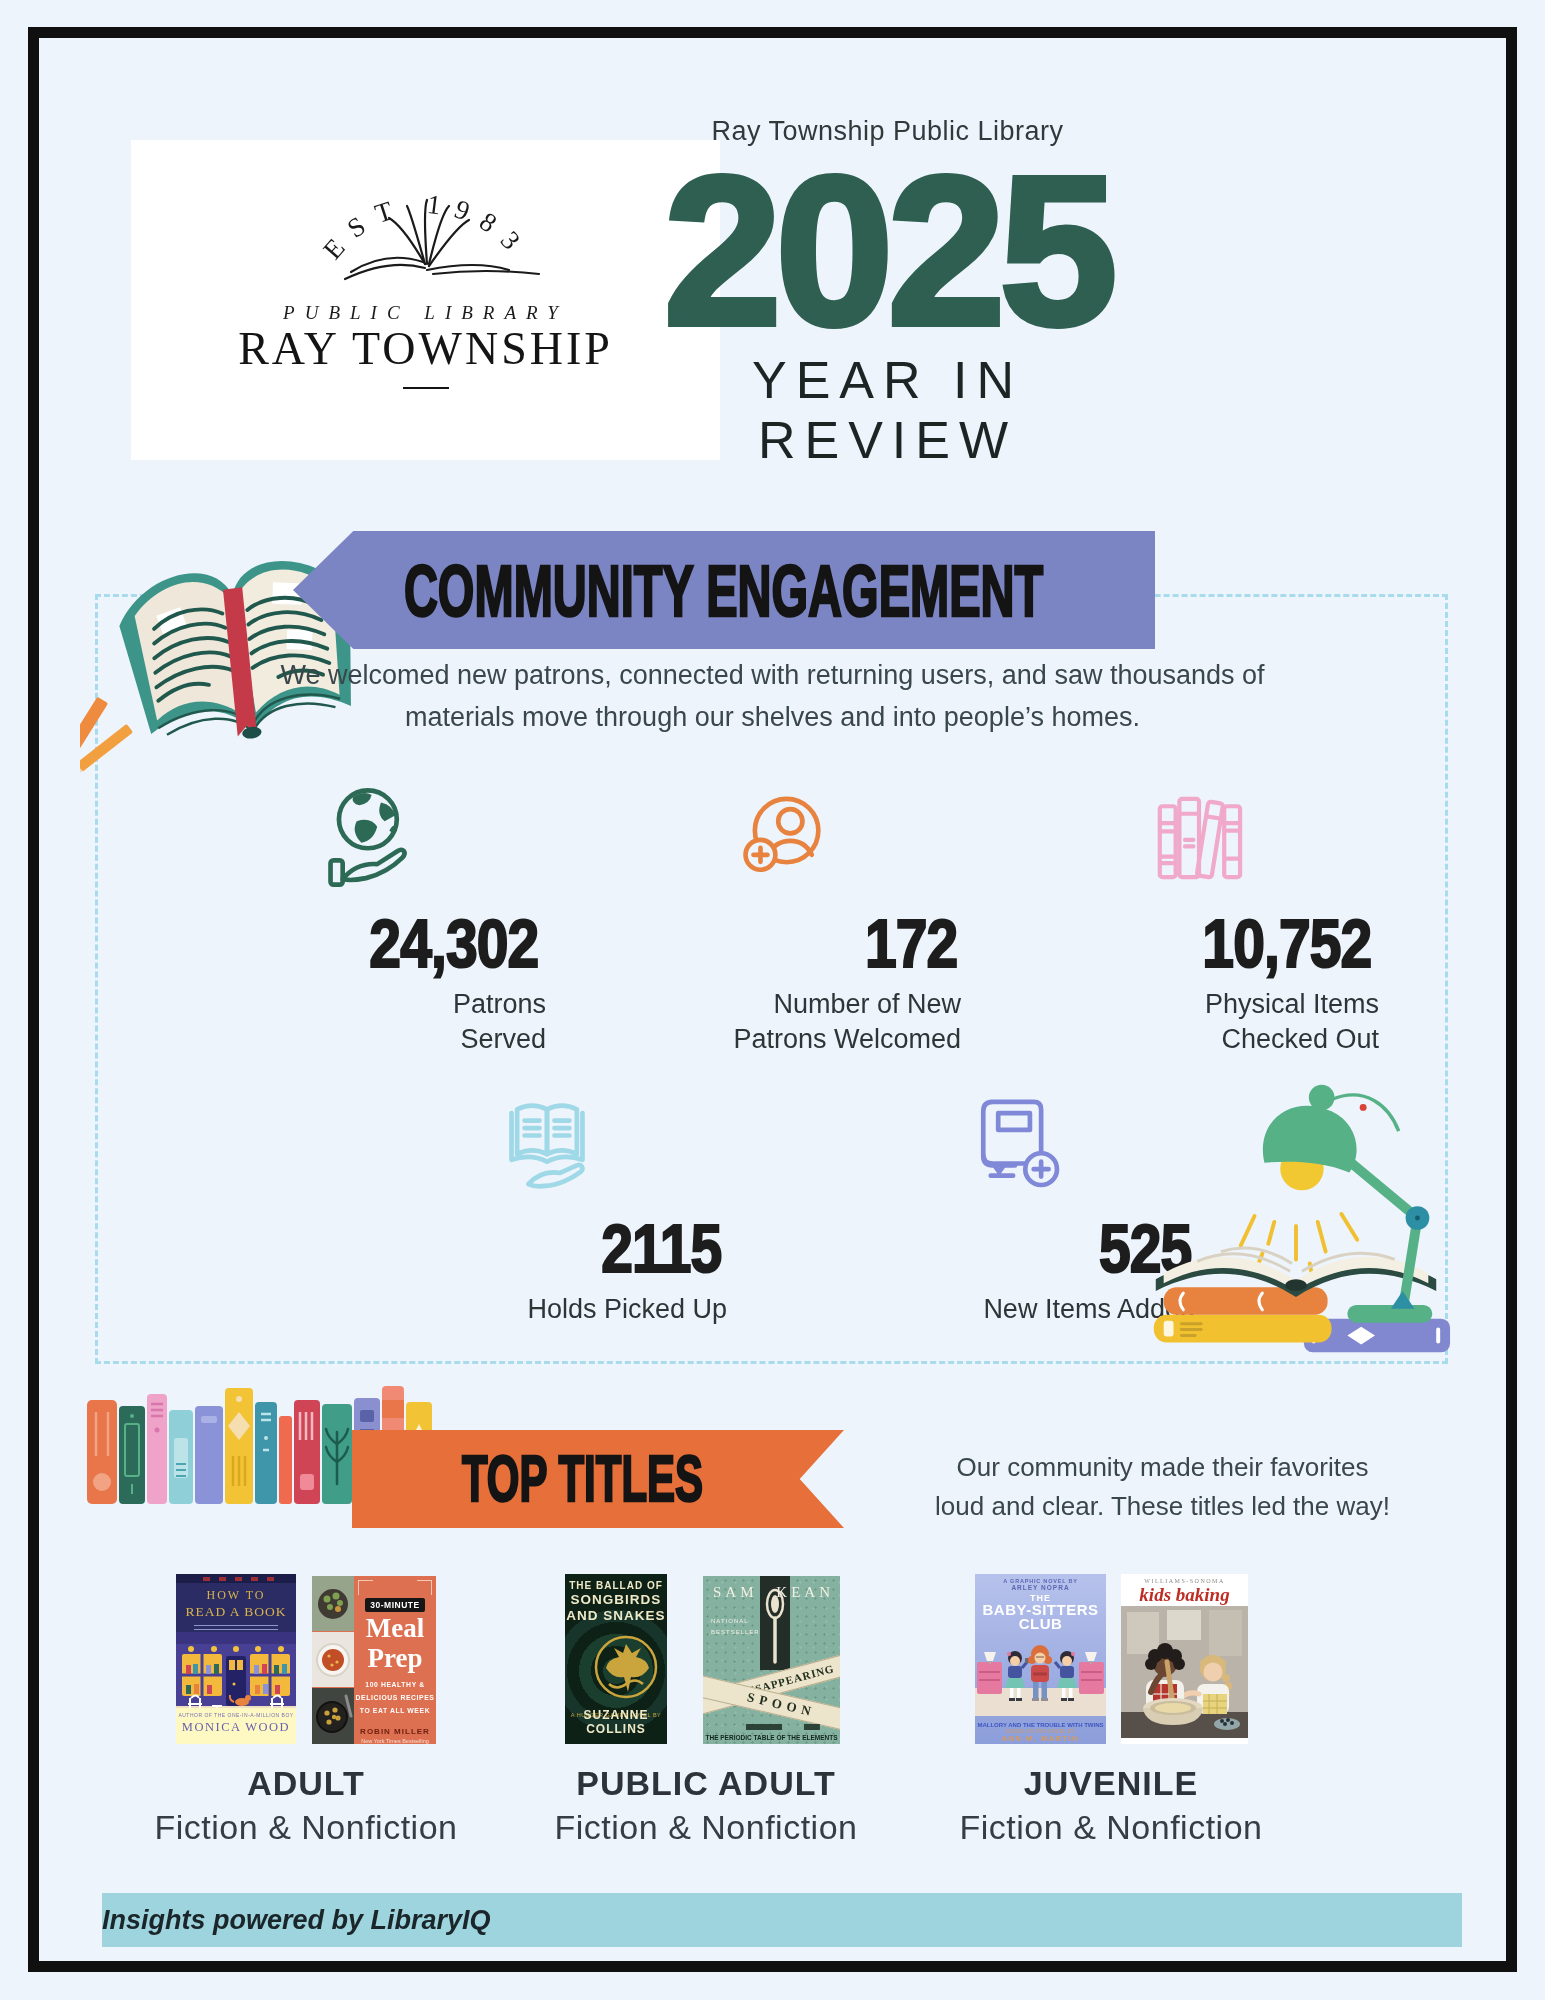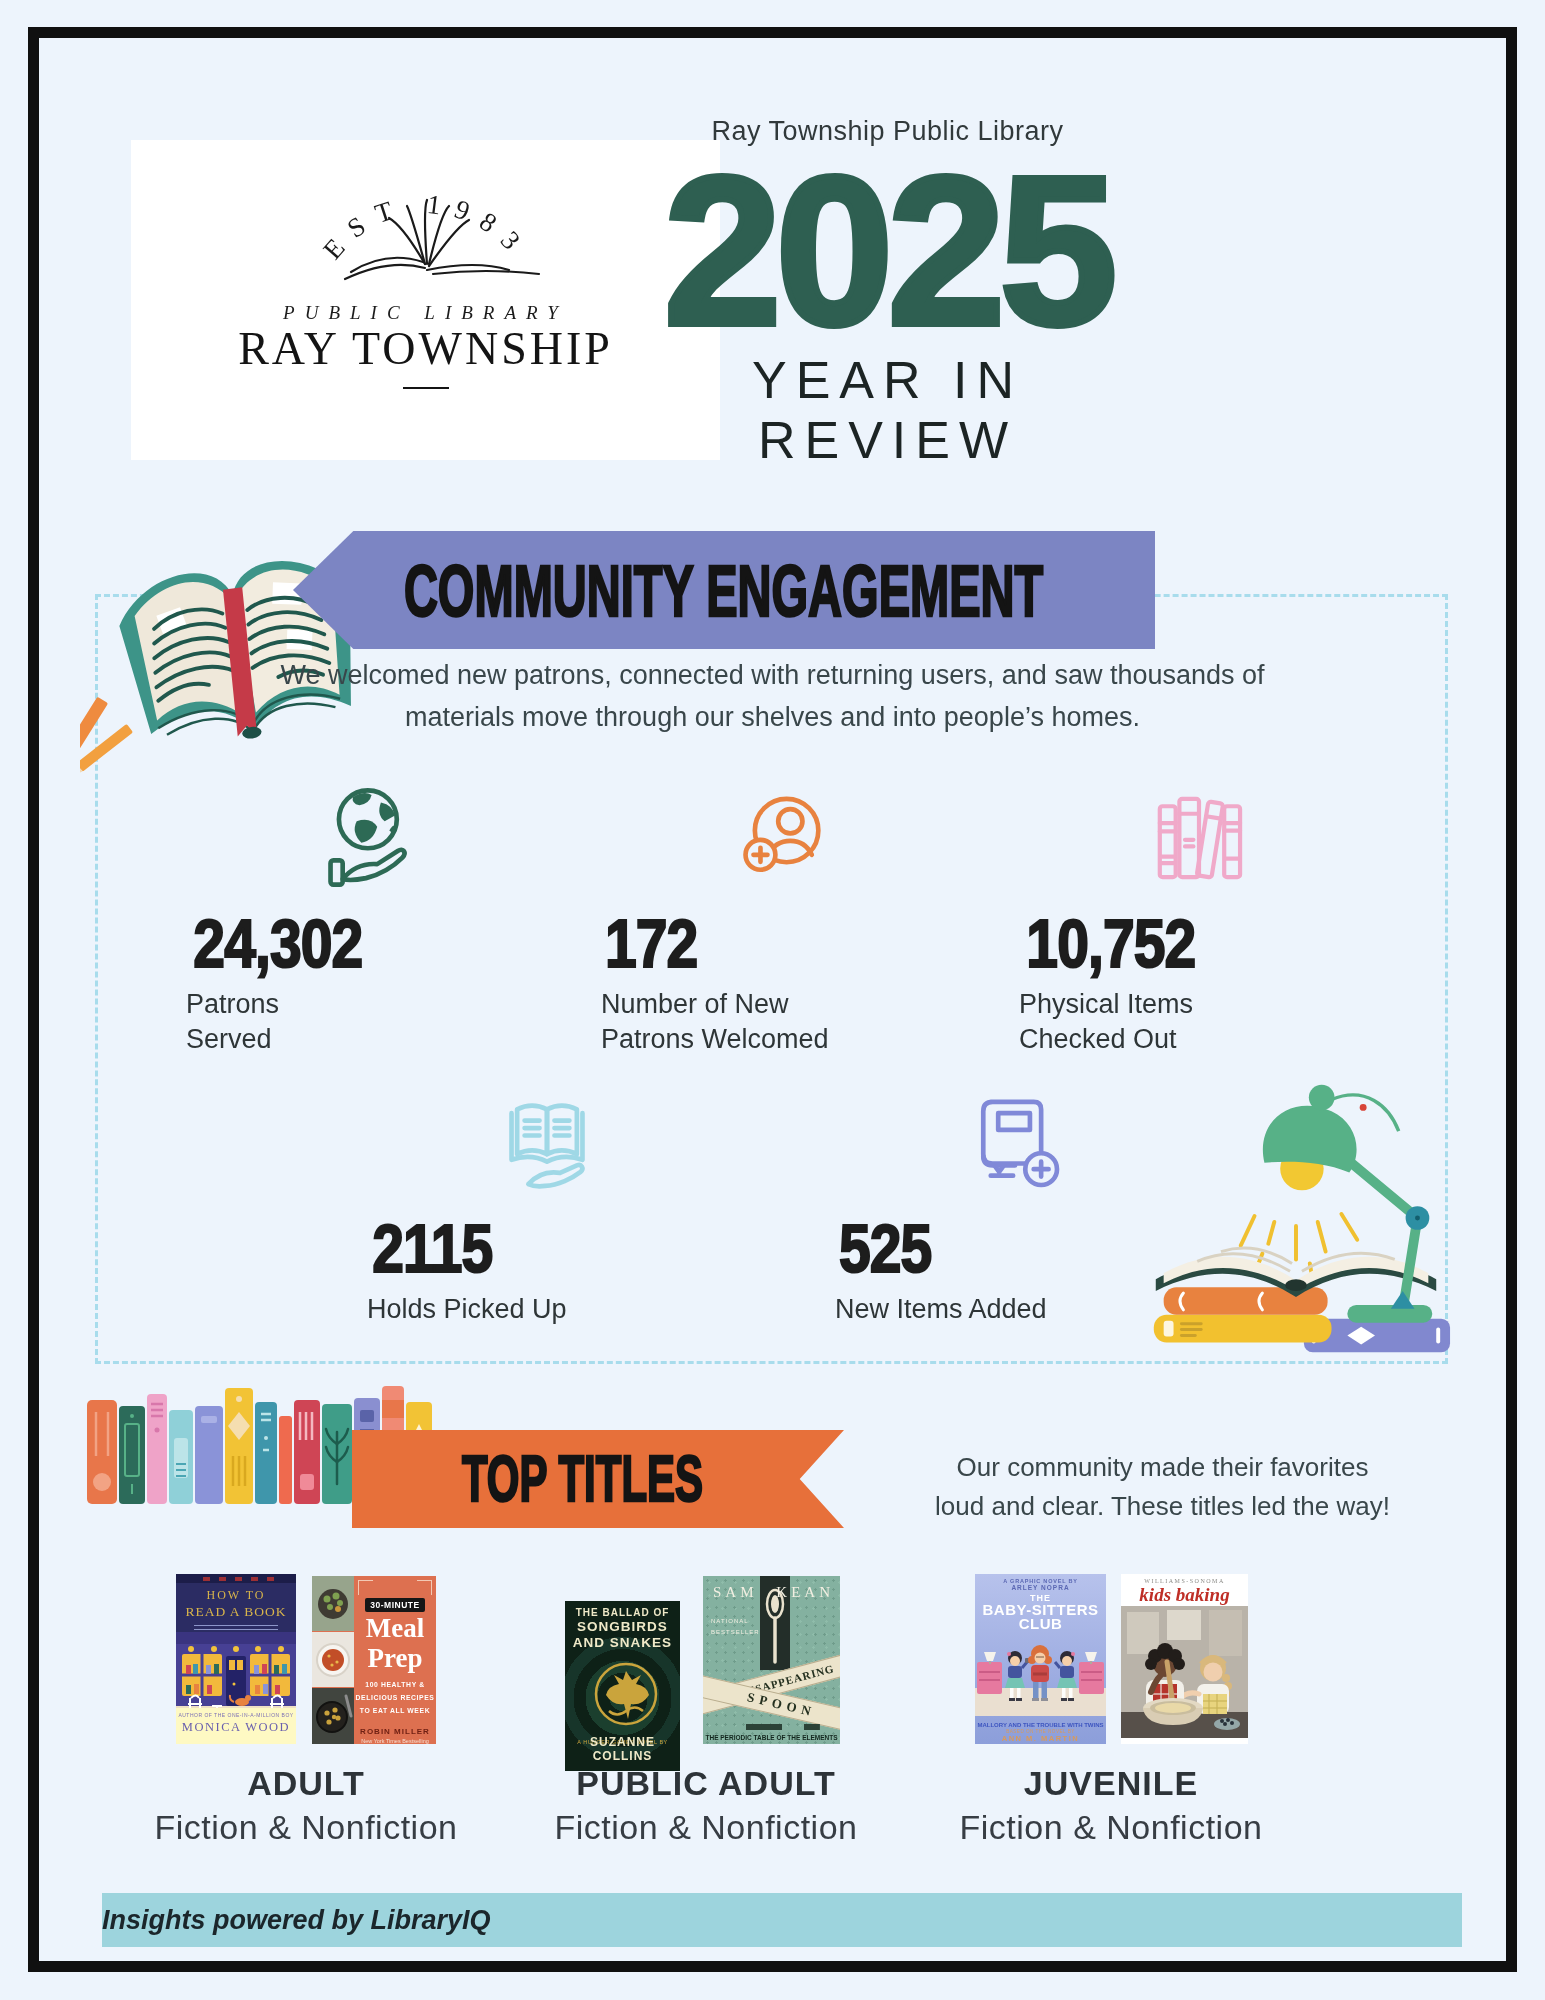--- a/index.html
+++ b/index.html
@@ -25,21 +25,21 @@
   #comm-banner{position:absolute;left:293px;top:531px;width:862px;height:118px;background:#7c85c3;
                clip-path:polygon(0% 50%,7% 0%,100% 0%,100% 100%,7% 100%);
                display:flex;align-items:center;justify-content:center;}
   .banner-text{display:inline-block;font-weight:900;color:#141414;-webkit-text-stroke:2px #141414;
                transform:scale(.84,1.3);white-space:nowrap;}
   #comm-banner .banner-text{font-size:56px;}
   #comm-desc{position:absolute;left:190px;top:655px;width:1165px;text-align:center;
              font-size:27px;line-height:1.55;color:#39464a;}
   #comm-book-illus{position:absolute;left:80px;top:488px;width:320px;height:330px;}
 
-  .stat{position:absolute;width:360px;text-align:left;}
+  .stat{position:absolute;width:360px;text-align:right;}
   #stat1{left:186px;top:778px;} #stat2{left:601px;top:778px;} #stat3{left:1019px;top:778px;}
   #stat4{left:367px;top:1083px;} #stat5{left:835px;top:1083px;}
   .stat-icon{height:116px;display:flex;align-items:flex-end;justify-content:center;}
   .stat-value{font-size:62px;font-weight:900;color:#1d1d1d;-webkit-text-stroke:2px #1d1d1d;
               letter-spacing:-1px;margin-top:14px;display:inline-block;transform:scale(.92,1.1);}
   .stat-label{font-size:27px;line-height:1.3;color:#2e3537;margin-top:8px;}
 
   #lamp-illus{position:absolute;left:1138px;top:1068px;width:316px;height:300px;}
 
   
@@ -70,23 +70,23 @@
   .mp-badge{display:inline-block;background:#161616;color:#fff;font-size:8.5px;font-weight:bold;
             padding:2px 5px;border-radius:2px;margin-top:22px;letter-spacing:.5px;}
   .mp-title{font-family:"Liberation Serif",serif;font-weight:bold;font-size:27px;line-height:.95;margin-top:4px;}
   .mp-sub{font-size:6.8px;font-weight:bold;letter-spacing:.6px;line-height:1.9;margin-top:8px;}
   .mp-author{color:#6e1f12;font-weight:bold;font-size:8px;letter-spacing:1px;margin-top:9px;}
   .mp-note{font-size:5.5px;color:#f7ddcf;margin-top:2px;}
   .mp-corner{position:absolute;width:14px;height:14px;border:1px solid #f3c9b4;}
   .mp-tl{left:4px;top:4px;border-right:none;border-bottom:none;}
   .mp-tr{right:4px;top:4px;border-left:none;border-bottom:none;}
 
-  #cover-ballad{left:565px;top:1574px;width:115px;height:170px;text-align:center;
+  #cover-ballad{left:565px;top:1574px;width:102px;height:170px;text-align:center;
      background:radial-gradient(circle at 50% 57%,#1b3f2e 0 13px,#0e2117 13px 25px,#1b3f2e 25px 37px,
-                #0e2117 37px 49px,#17352a 49px 61px,#0e2117 61px);margin-top:27px;}
+                #0e2117 37px 49px,#17352a 49px 61px,#0e2117 61px);}
   .bl-t1{color:#efe9c8;font-weight:900;font-size:10px;letter-spacing:1px;margin-top:6px;}
   .bl-t2{color:#efe9c8;font-weight:900;font-size:13.5px;letter-spacing:1px;margin-top:1px;}
   .bl-emblem{position:absolute;left:26px;top:58px;}
   .bl-tag{position:absolute;left:0;width:100%;bottom:26px;color:#caa43c;font-size:5.5px;letter-spacing:.5px;}
   .bl-author{position:absolute;left:0;width:100%;bottom:8px;color:#efe9c8;font-weight:bold;font-size:12px;letter-spacing:1px;}
 
   #cover-spoon{left:703px;top:1576px;width:137px;height:168px;background:#84b1a0;
      background-image:radial-gradient(#6f9c8b 1px,transparent 1.2px),radial-gradient(#8fbcaa 1px,transparent 1.2px);
      background-size:9px 9px,13px 13px;}
   .sp-name{position:absolute;top:8px;font-family:"Liberation Serif",serif;color:#f2efe2;font-size:15px;letter-spacing:4px;}

